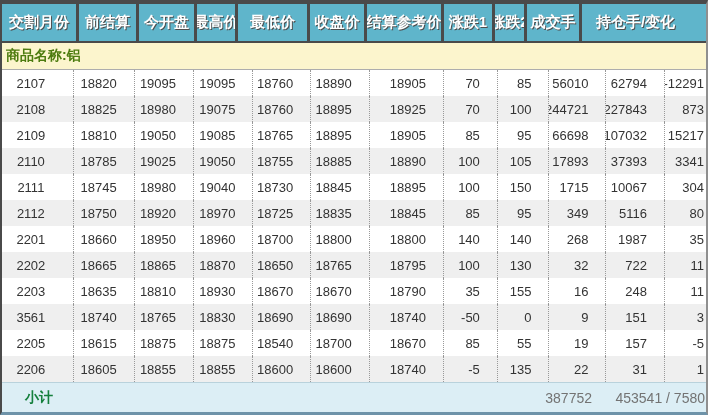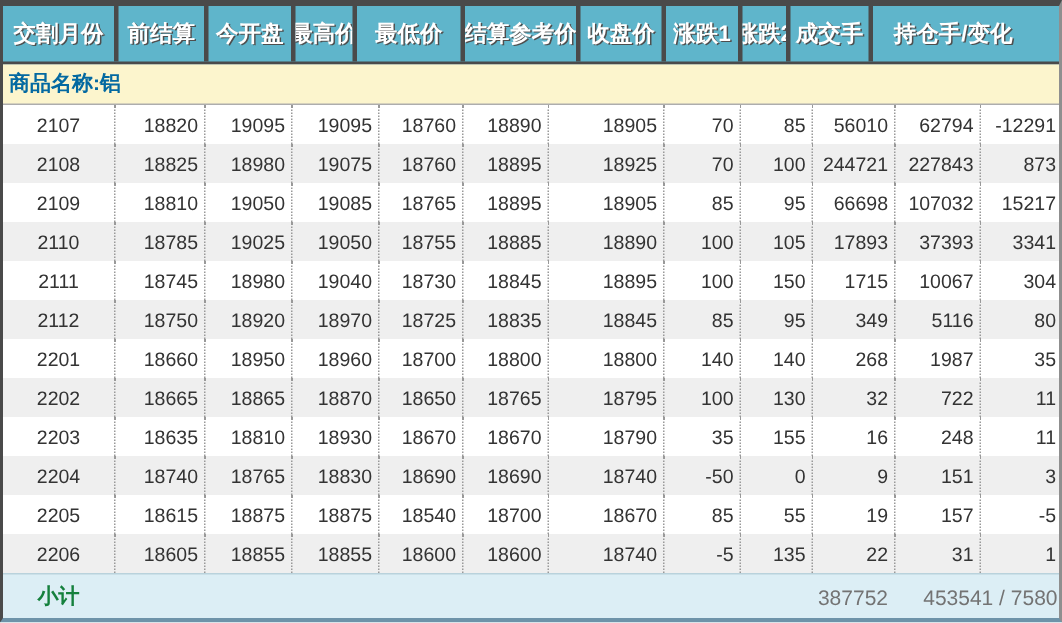--- a/index.html
+++ b/index.html
@@ -35,25 +35,25 @@
   }
   .hcell:first-child { border-left: none; }
   .h0{width:74px} .h1{width:60px} .h2{width:58px} .h3{width:41px} .h4{width:72px}
   .h5{width:57px} .h6{width:77px} .h7{width:51px} .h8{width:32px} .h9{width:55px} .h10{width:110px}
   
   .commodity-row {
     display: flex; align-items: center;
     height: 27px;
     background: var(--commodity-row-bg, #fcf5cd);
     border-bottom: 1px solid #adadad;
-    font-weight: bold; font-size: 14px; color: #0369a1;
+    font-weight: bold; font-size: 14px; color: #4d7c0f;
     padding-left: 4px;
   }
   
-  .row { display: flex; height: 26px; background: #fff; }
+  .row { display: flex; height: 26px; background: #fff; gap: 13px; }
   .row.alt { background: var(--row-alt-bg, #efefef); }
   .cell {
     height: 100%;
     display: flex; align-items: center; justify-content: flex-end;
     padding-right: 4px;
     font-size: 13px; color: #333;
     border-left: 1px dotted #999;
     white-space: nowrap; overflow: hidden;
   }
   .cell.c0 { justify-content: center; padding-right: 0; border-left: none; }
@@ -79,22 +79,22 @@
 <body>
 
 <div class="quote-table">
 
   <div class="header-row">
     <div class="hcell h0">交割月份</div>
     <div class="hcell h1">前结算</div>
     <div class="hcell h2">今开盘</div>
     <div class="hcell h3">最高价</div>
     <div class="hcell h4">最低价</div>
+    <div class="hcell h5">收盘价</div>
     <div class="hcell h6">结算参考价</div>
-    <div class="hcell h5">收盘价</div>
     <div class="hcell h7">涨跌1</div>
     <div class="hcell h8">涨跌2</div>
     <div class="hcell h9">成交手</div>
     <div class="hcell h10">持仓手/变化</div>
   </div>
 
   <div class="commodity-row">
     <span>商品名称:铝</span>
   </div>
 
@@ -219,21 +219,21 @@
     <div class="cell c4">18670</div>
     <div class="cell c5">18670</div>
     <div class="cell c6">18790</div>
     <div class="cell c7">35</div>
     <div class="cell c8">155</div>
     <div class="cell c9">16</div>
     <div class="cell c10">248</div>
     <div class="cell c11">11</div>
   </div>
       <div class="row alt">
-    <div class="cell c0">2204</div>
+    <div class="cell c0">3561</div>
     <div class="cell c1">18740</div>
     <div class="cell c2">18765</div>
     <div class="cell c3">18830</div>
     <div class="cell c4">18690</div>
     <div class="cell c5">18690</div>
     <div class="cell c6">18740</div>
     <div class="cell c7">-50</div>
     <div class="cell c8">0</div>
     <div class="cell c9">9</div>
     <div class="cell c10">151</div>

